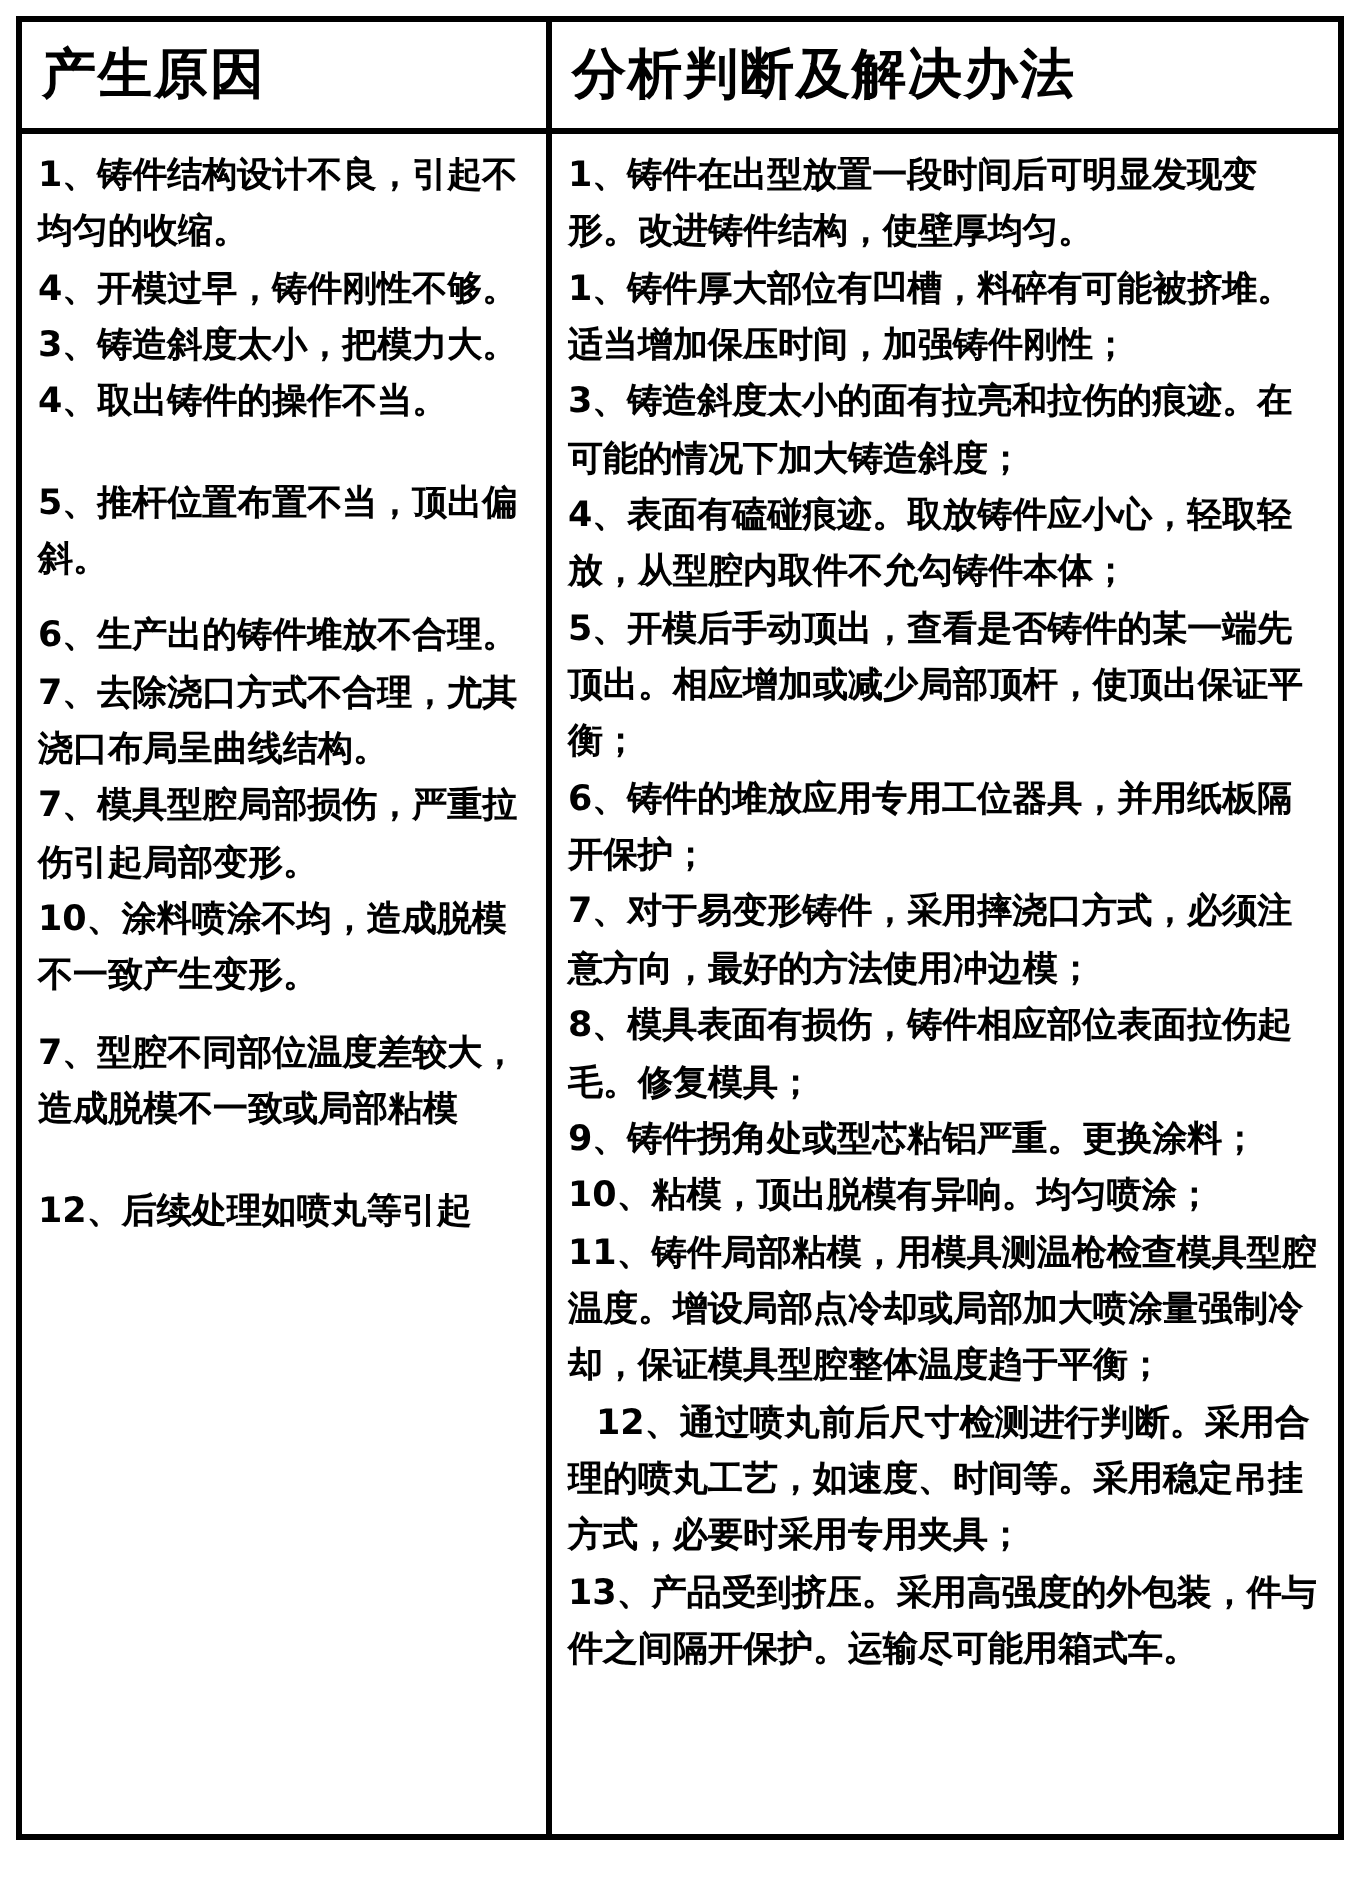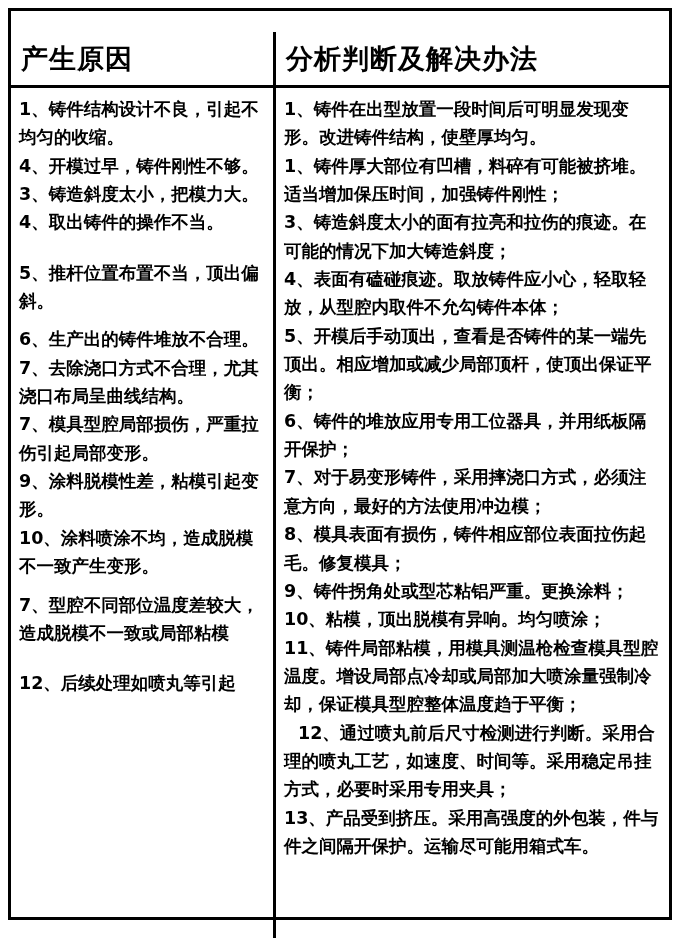--- a/index.html
+++ b/index.html
@@ -29,21 +29,20 @@
     height: 912px;
     border: 3px solid #000;
     box-sizing: border-box;
     background: #fff;
   }
   .grid {
     display: flex;
     width: 100%;
     height: 100%;
     box-sizing: border-box;
-    margin-top: 21px;
   }
   .col {
     box-sizing: border-box;
     display: flex;
     flex-direction: column;
   }
   .col-left {
     width: 265px;
     border-right: 3px solid #000;
   }
@@ -144,21 +143,20 @@
           <div class="item">1、铸件结构设计不良，引起不均匀的收缩。</div>
           <div class="item">4、开模过早，铸件刚性不够。</div>
           <div class="item">3、铸造斜度太小，把模力大。</div>
           <div class="item">4、取出铸件的操作不当。</div>
           <div class="spacer-1"></div>
           <div class="item">5、推杆位置布置不当，顶出偏斜。</div>
           <div class="spacer-2"></div>
           <div class="item">6、生产出的铸件堆放不合理。</div>
           <div class="item">7、去除浇口方式不合理，尤其浇口布局呈曲线结构。</div>
           <div class="item">7、模具型腔局部损伤，严重拉伤引起局部变形。</div>
-          <div class="item">9、涂料脱模性差，粘模引起变形。</div>
           <div class="item">10、涂料喷涂不均，造成脱模不一致产生变形。</div>
           <div class="spacer-2"></div>
           <div class="item">7、型腔不同部位温度差较大，造成脱模不一致或局部粘模</div>
           <div class="spacer-1"></div>
           <div class="item">12、后续处理如喷丸等引起</div>
           <div class="spacer-1"></div>
         </div>
       </div>
 
       <div class="col col-right">

